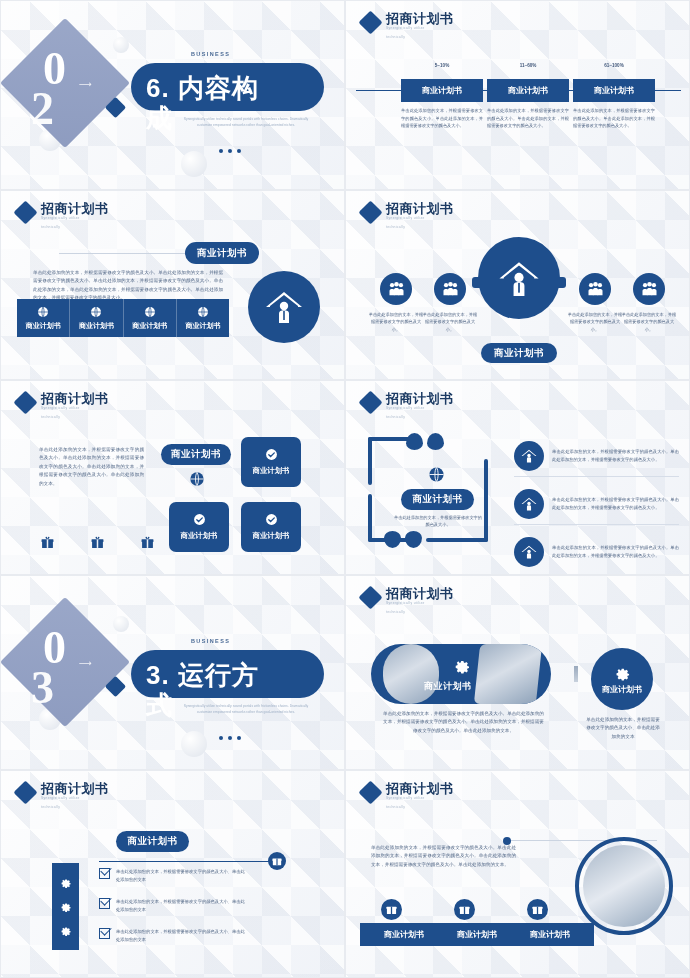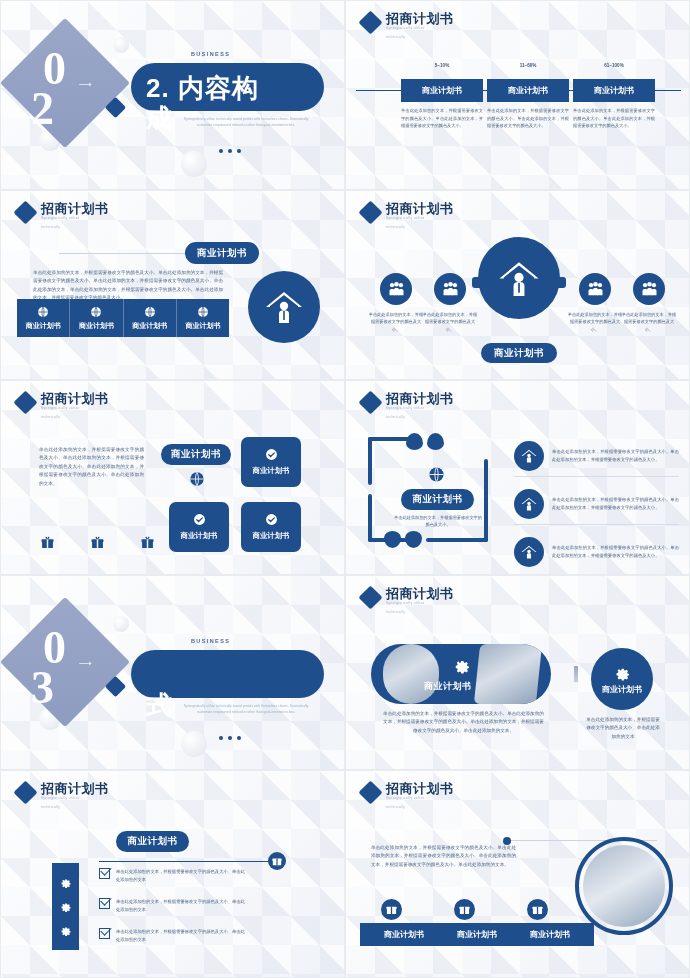--- a/index.html
+++ b/index.html
@@ -148,21 +148,21 @@
     <div class="sec-dia"></div>
     <div class="sec-num">
       <span class="n1">0</span>
       <span class="n2">2</span>
     </div>
     <div class="sec-arrow">⟶</div>
     <div class="sec-sqr"></div>
     <div class="sec-kicker">BUSINESS</div>
     <div class="sec-pill"></div>
     <div class="sec-pill-t">
-      <span>2. 内容构</span><br>
+      <span>6. 内容构</span><br>
       <span>成</span>
     </div>
     <div class="sec-latin">Synergistically utilize technically sound portals with frictionless chains. Dramatically customize empowered networks rather than goal-oriented niches.</div>
     <div class="sec-dots">
         <i></i>
         <i></i>
         <i></i>
       </div>
   </div>
 
@@ -436,21 +436,21 @@
     <div class="sec-dia" style="top:40px;"></div>
     <div class="sec-num" style="top:52px;">
       <span class="n1">0</span>
       <span class="n2">3</span>
     </div>
     <div class="sec-arrow" style="top:82px;">⟶</div>
     <div class="sec-sqr" style="top:103px;"></div>
     <div class="sec-kicker" style="top:62px;">BUSINESS</div>
     <div class="sec-pill" style="top:74px;"></div>
     <div class="sec-pill-t" style="top:84px;">
-      <br>
+      <span>3. 运行方</span><br>
       <span>式</span>
     </div>
     <div class="sec-latin" style="top:128px;">Synergistically utilize technically sound portals with frictionless chains. Dramatically customize empowered networks rather than goal-oriented niches.</div>
     <div class="sec-dots" style="top:160px;">
         <i></i>
         <i></i>
         <i></i>
       </div>
   </div>
 

